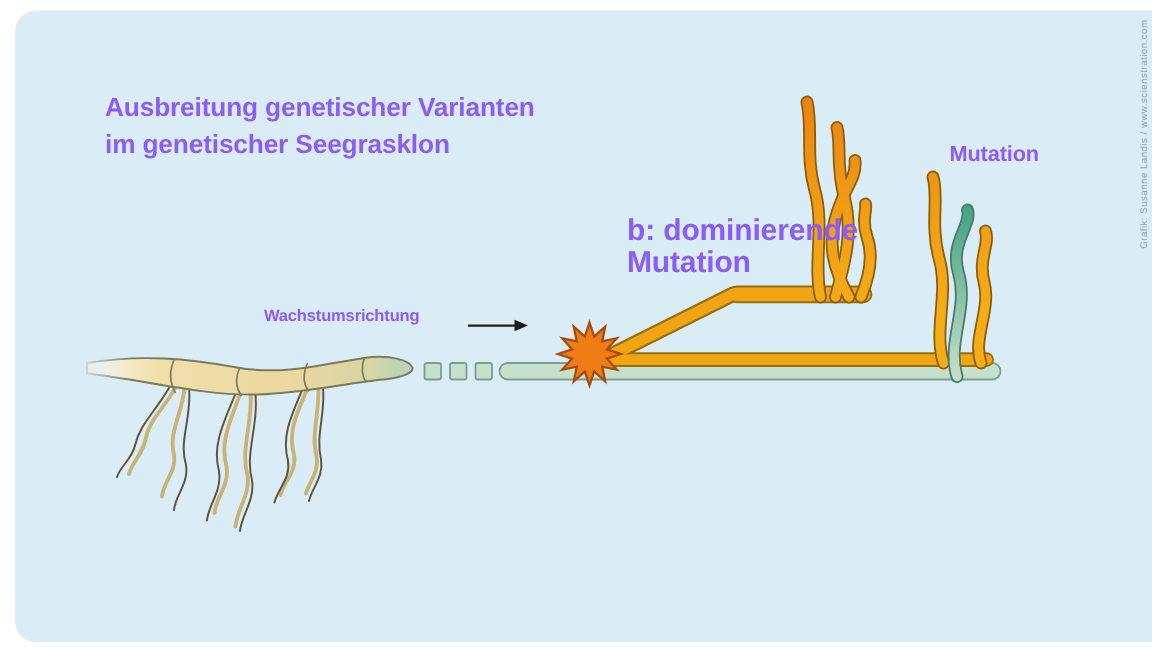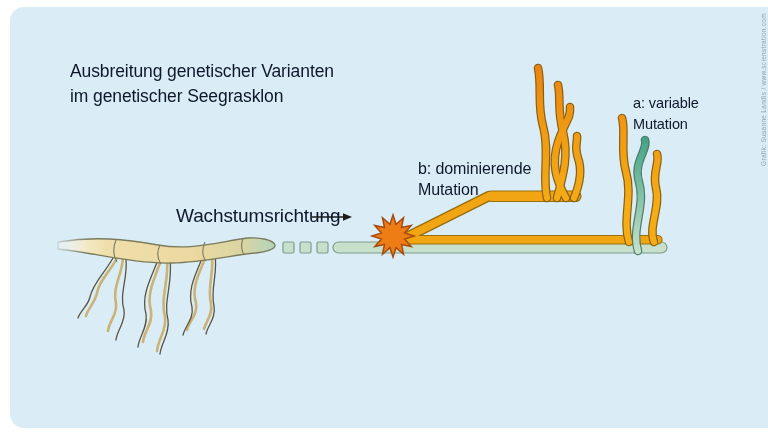--- a/index.html
+++ b/index.html
@@ -1,24 +1,24 @@
 <!DOCTYPE html>
 <html><head>
 <meta charset="utf-8">
 <style>
   html,body{margin:0;padding:0;background:#ffffff;}
   .page{position:relative;width:768px;height:432px;background:#ffffff;overflow:hidden;
         font-family:"Liberation Sans", sans-serif;}
   .canvas{position:absolute;left:10px;top:7px;right:-16px;bottom:4px;
           background:#daedf7;border-radius:14px;}
   .art{position:absolute;left:0;top:0;width:768px;height:432px;}
-  .txt{position:absolute;color:#0f172a;font-weight:400;letter-spacing:-0.1px;}
+  .txt{position:absolute;color:#8b5cf6;font-weight:700;letter-spacing:-0.1px;}
   .title{left:70px;top:59px;font-size:17.5px;line-height:25px;}
-  .growth-label{left:176px;top:205px;font-size:19px;}
-  .label-b{left:418px;top:158px;font-size:16px;line-height:21px;}
+  .growth-label{left:176px;top:205px;font-size:11px;}
+  .label-b{left:418px;top:144px;font-size:20px;line-height:21px;}
   .label-a{left:633px;top:93px;font-size:14.5px;line-height:21px;}
   .credit{position:absolute;top:13px;right:8px;transform:rotate(-90deg);
           transform-origin:top right;white-space:nowrap;font-size:6.5px;
           color:#8fa3b2;font-weight:400;letter-spacing:0.3px;}
   .line{display:block;}
 </style>
 </head>
 <body>
 
 <div class="page">
@@ -137,18 +137,17 @@
   </div>
 
   <div class="txt growth-label">Wachstumsrichtung</div>
 
   <div class="txt label-b">
     <span class="line">b: dominierende</span>
     <span class="line">Mutation</span>
   </div>
 
   <div class="txt label-a">
-    <span class="line">a: variable</span>
     <span class="line">Mutation</span>
   </div>
 
   <div class="credit">Grafik: Susanne Landis / www.scienstration.com</div>
 </div>
 
 </body></html>

